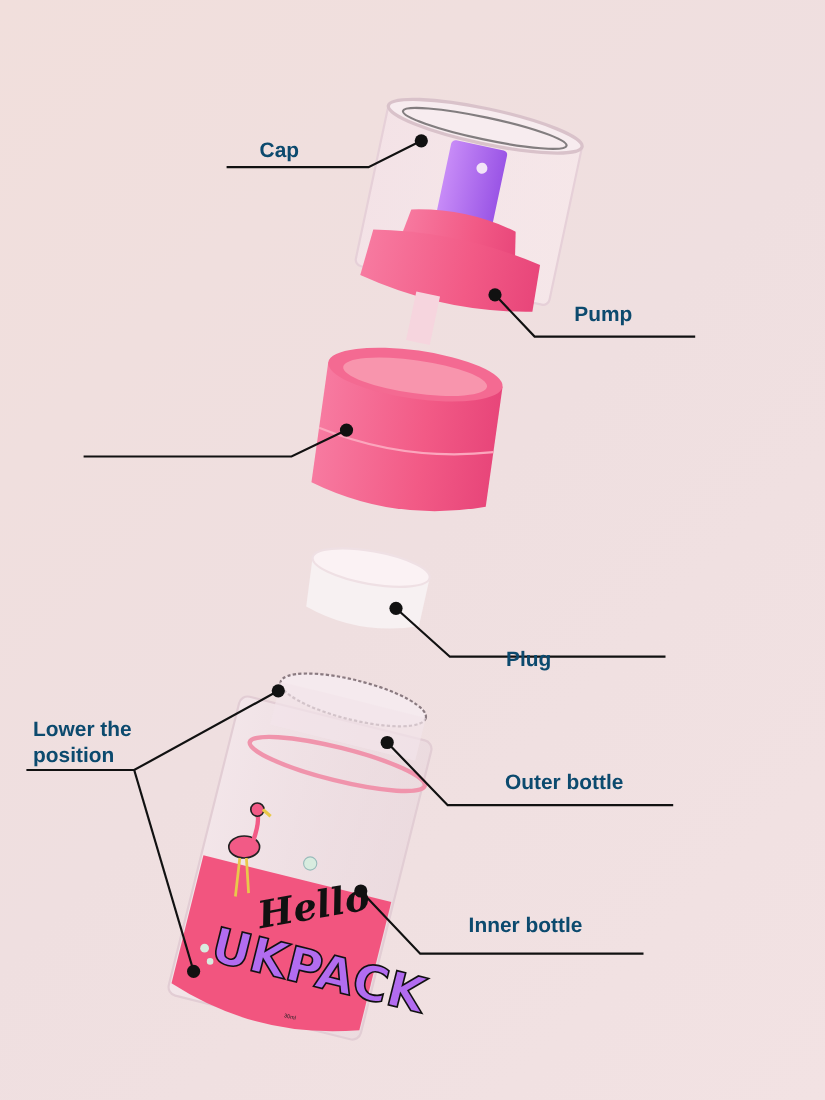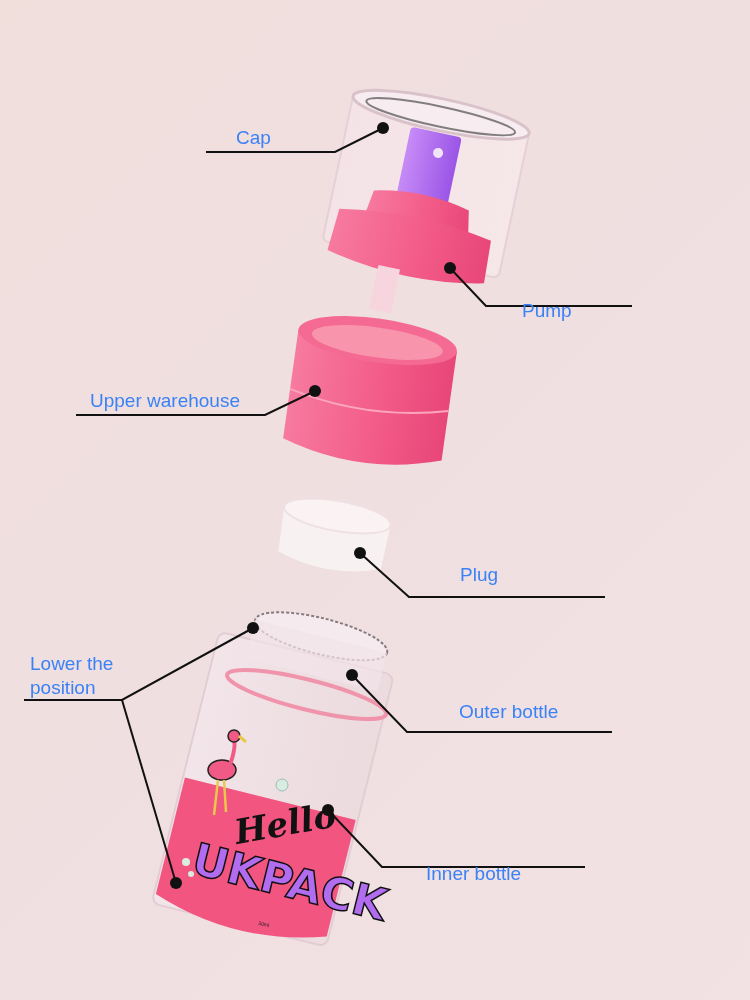--- a/index.html
+++ b/index.html
@@ -1,20 +1,20 @@
 <!DOCTYPE html>
 <html><head>
 <meta charset="utf-8">
 <style>
   html,body{margin:0;padding:0;}
   body{width:750px;height:1000px;overflow:hidden;position:relative;
        background:linear-gradient(135deg,#f1dfdc 0%,#efdfe0 50%,#f2e2e3 100%);
        font-family:"Liberation Sans",sans-serif;}
   .stage{position:absolute;left:0;top:0;width:750px;height:1000px;}
-  .label{position:absolute;font-weight:normal;font-size:19px;color:#3b82f6;white-space:nowrap;line-height:24px;}
+  .label{position:absolute;font-weight:bold;font-size:19px;color:#0c4a6e;white-space:nowrap;line-height:24px;}
   svg.art{position:absolute;left:0;top:0;}
 </style>
 </head>
 <body>
 
 <div class="stage">
 
 <svg class="art" width="750" height="1000" viewBox="0 0 750 1000">
   <defs>
     <linearGradient id="pinkG" x1="0" x2="1" y1="0" y2="0">
@@ -100,21 +100,20 @@
     <circle cx="315" cy="391" r="6"></circle>
     <circle cx="360" cy="553" r="6"></circle>
     <circle cx="253" cy="628" r="6"></circle>
     <circle cx="176" cy="883" r="6"></circle>
     <circle cx="352" cy="675" r="6"></circle>
     <circle cx="328" cy="810" r="6"></circle>
   </g>
 </svg>
 
 <div class="label" style="left:236px;top:126px;">Cap</div>
-<div class="label" style="left:522px;top:275px;margin-top:24px;">Pump</div>
-<div class="label" style="left:90px;top:389px;">Upper warehouse</div>
-<div class="label" style="left:460px;top:563px;">Plug</div>
+<div class="label" style="left:522px;top:275px;">Pump</div>
+<div class="label" style="left:460px;top:588px;">Plug</div>
 <div class="label" style="left:30px;top:652px;">Lower the</div>
 <div class="label" style="left:30px;top:676px;text-align:right;">position</div>
 <div class="label" style="left:459px;top:700px;">Outer bottle</div>
-<div class="label" style="left:426px;top:862px;">Inner bottle</div>
+<div class="label" style="left:426px;top:830px;">Inner bottle</div>
 
 </div>
 
 </body></html>

